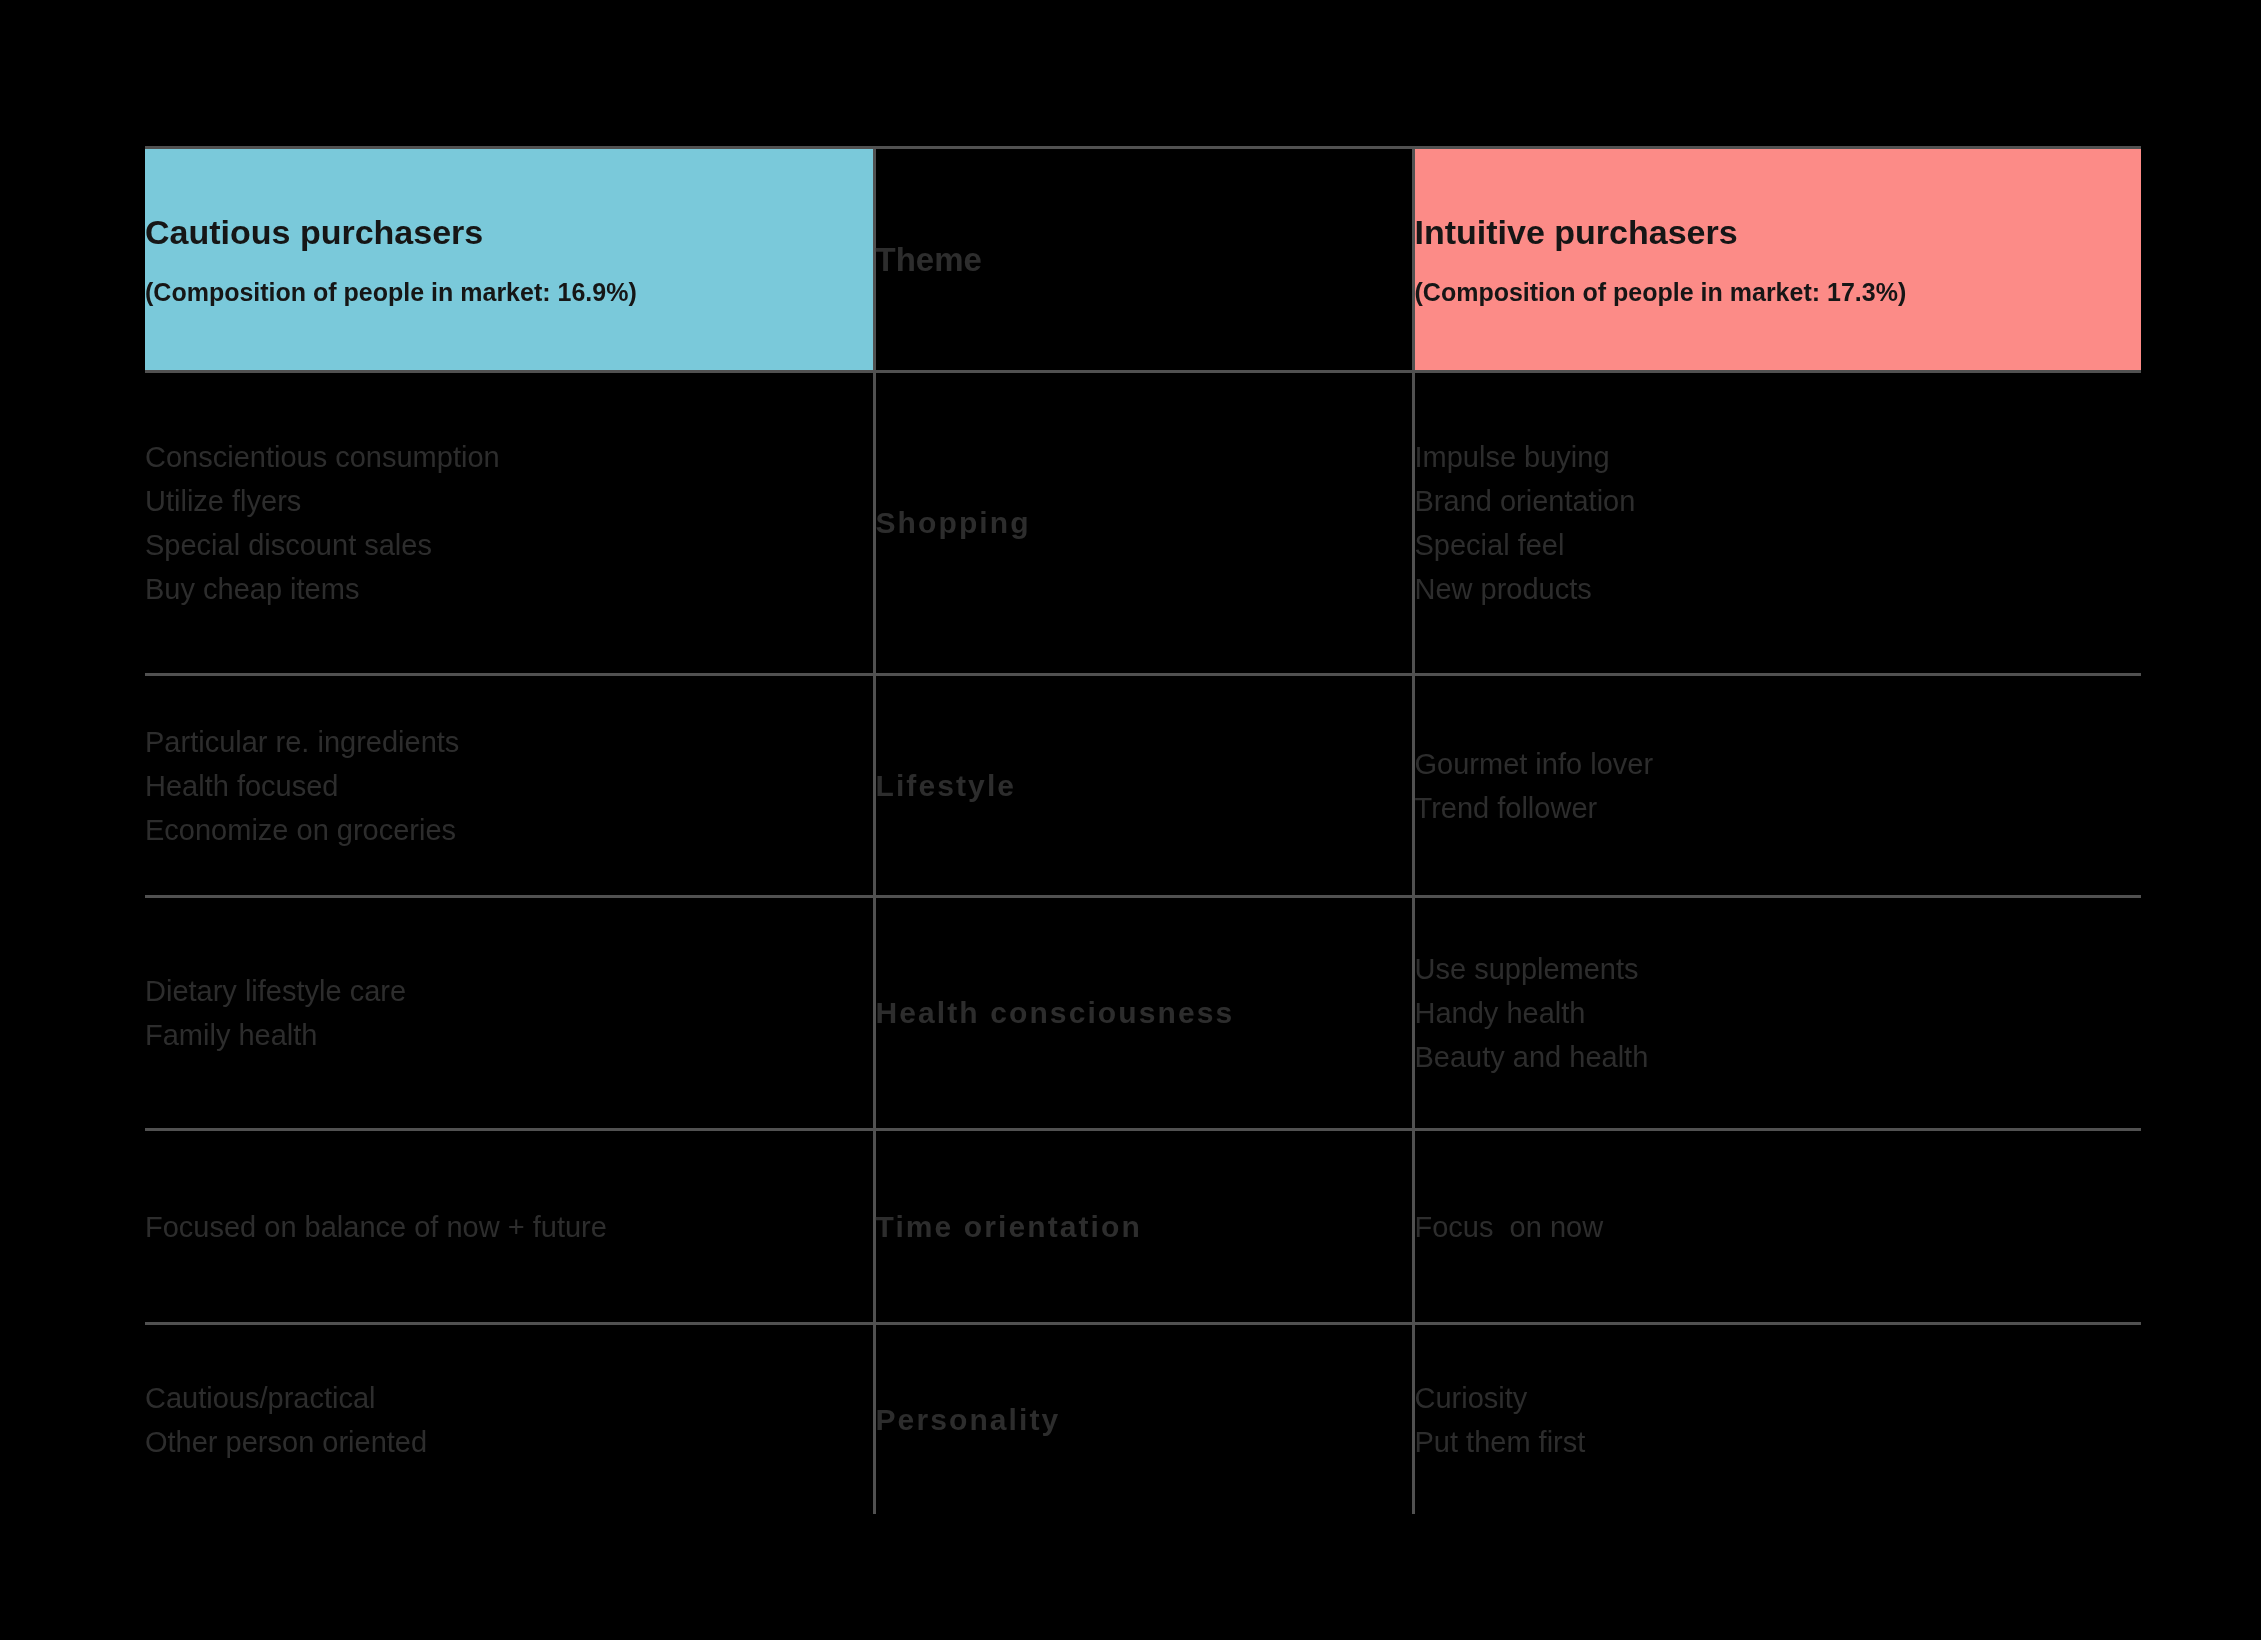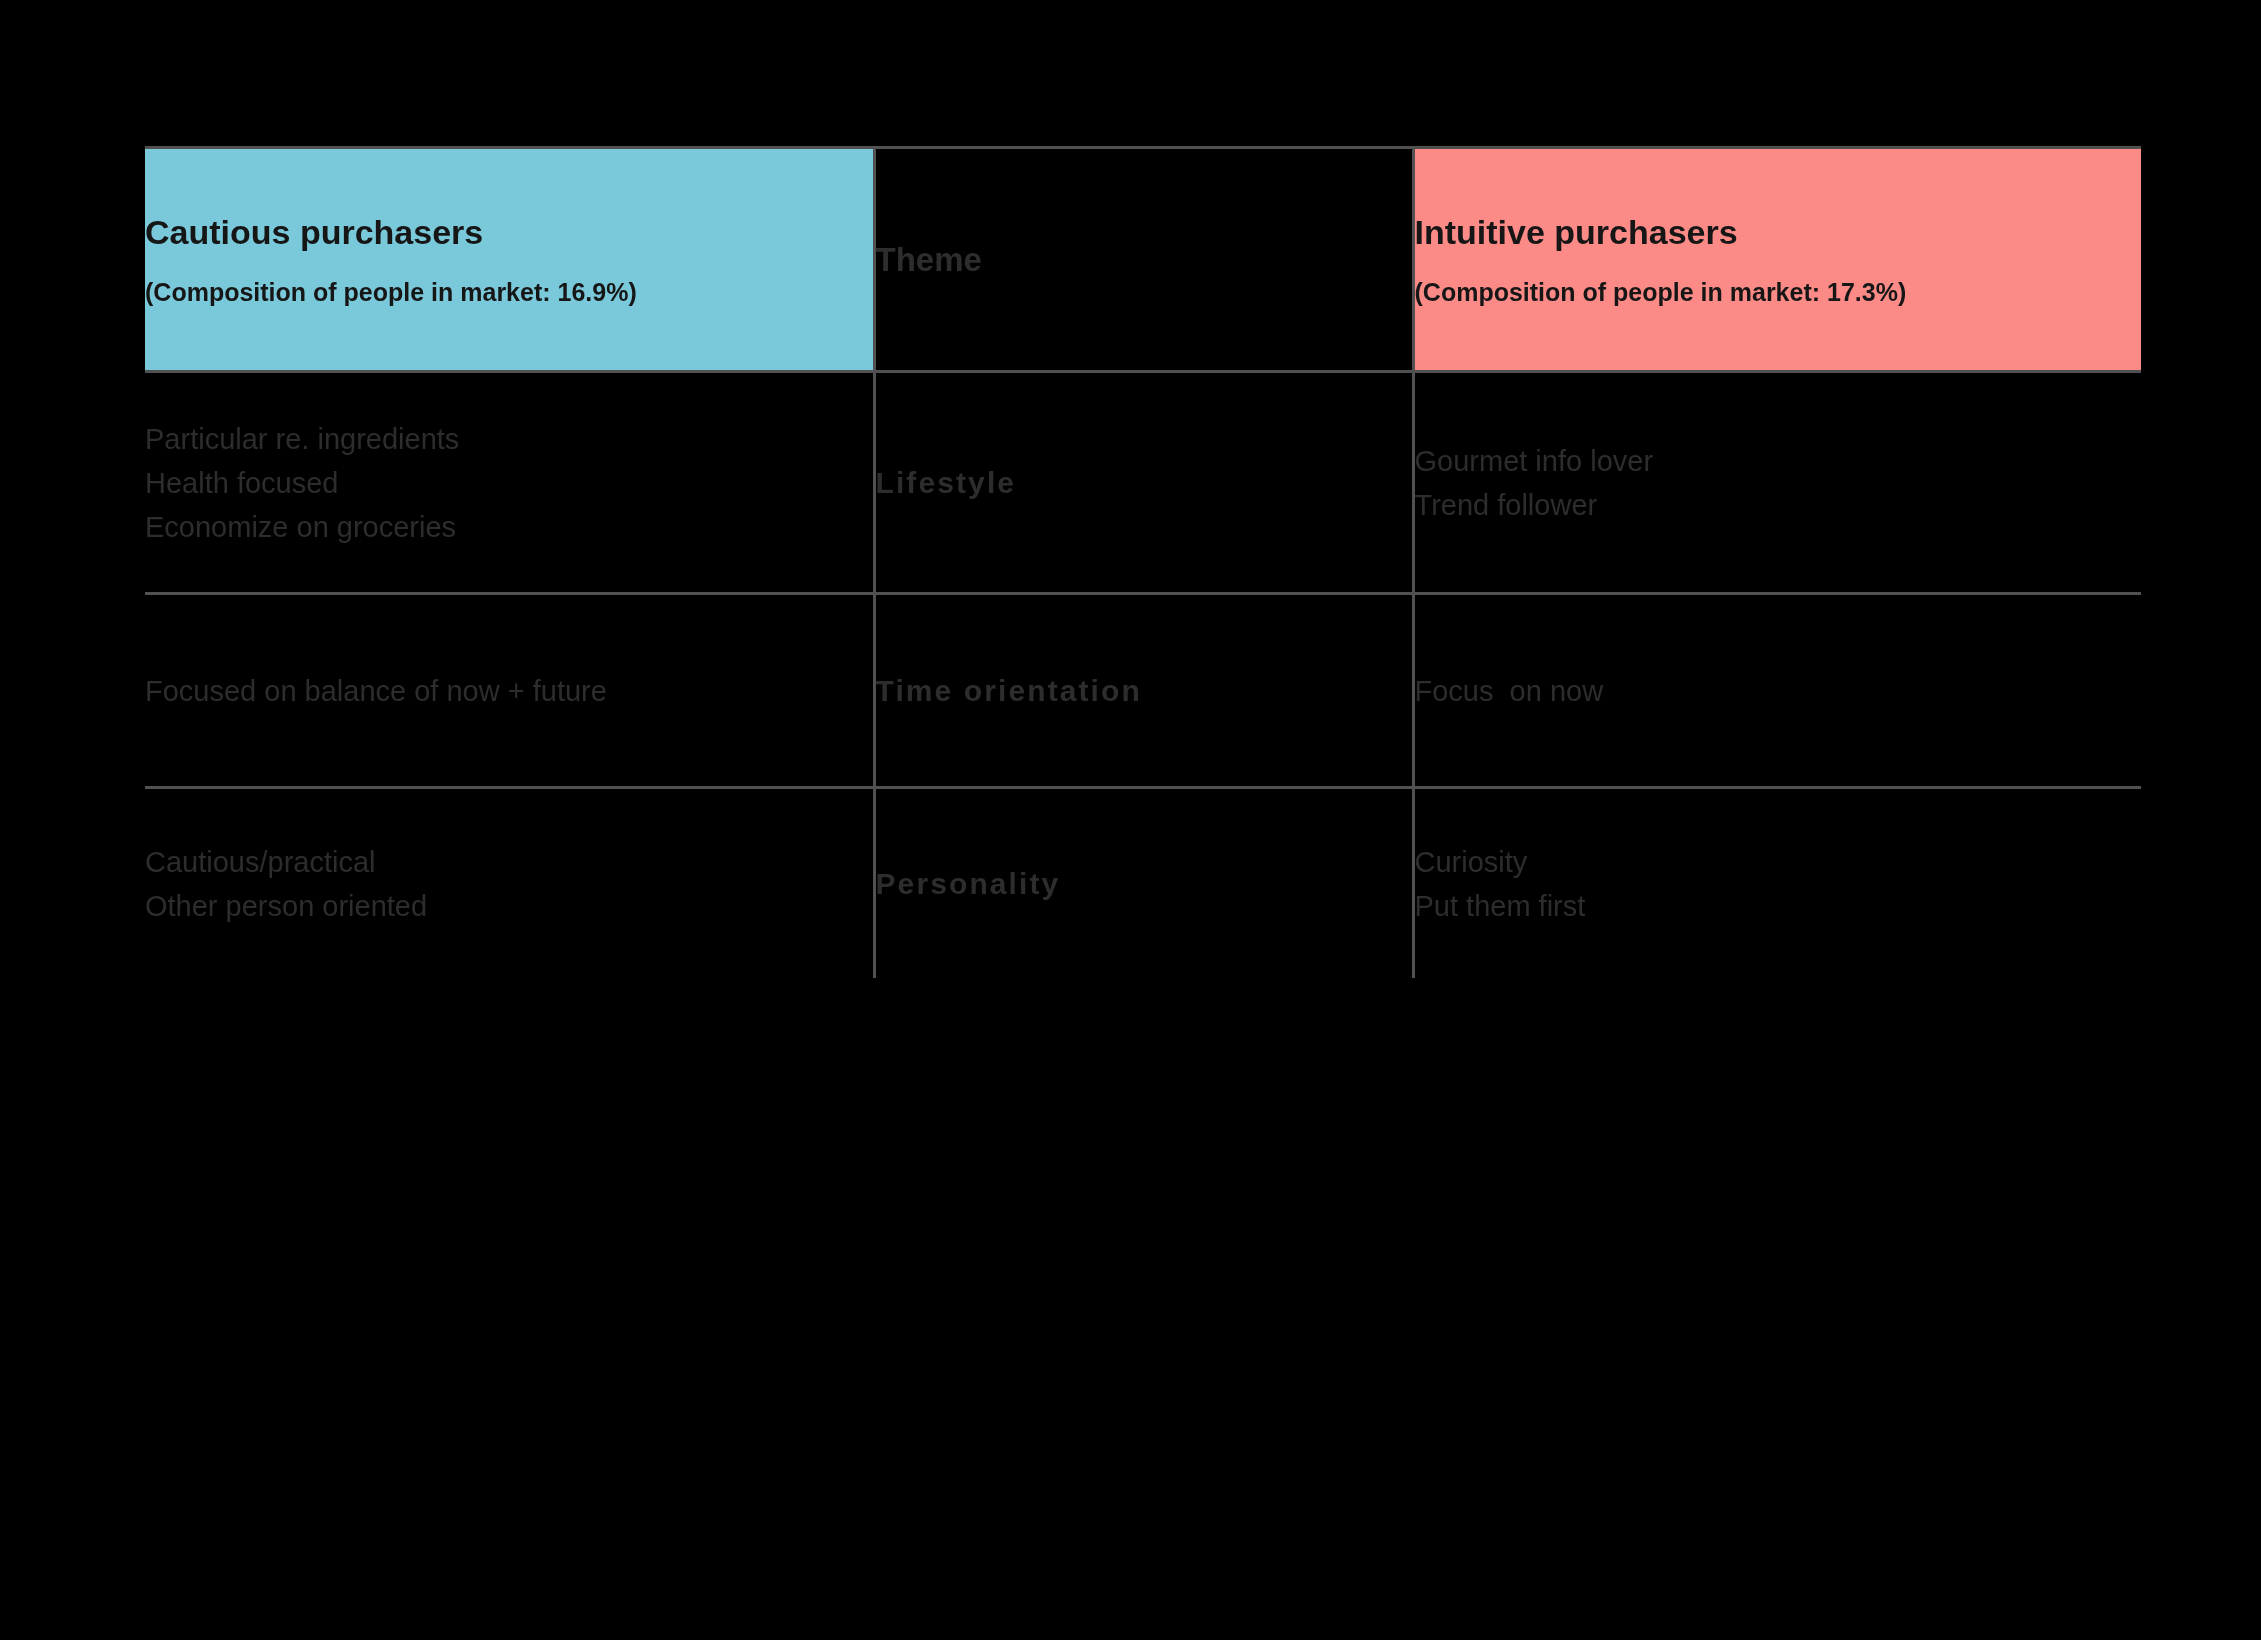--- a/index.html
+++ b/index.html
@@ -99,27 +99,46 @@
       <td class="type-header" style="background: rgb(122, 201, 218);">
         <div class="main">Cautious purchasers</div>
         <div class="sub">(Composition of people in market: 16.9%)</div>
       </td>
       <td class="theme-header mid-col">Theme</td>
       <td class="type-header" style="background: rgb(252, 139, 135);">
         <div class="main">Intuitive purchasers</div>
         <div class="sub">(Composition of people in market: 17.3%)</div>
       </td>
     </tr>
+    <tr class="row-1">
+      <td class="value-cell">Conscientious consumption
+Utilize flyers
+Special discount sales
+Buy cheap items</td>
+      <td class="theme-cell mid-col">Shopping</td>
+      <td class="value-cell">Impulse buying
+Brand orientation
+Special feel
+New products</td>
+    </tr>
     <tr class="row-2">
       <td class="value-cell">Particular re. ingredients
 Health focused
 Economize on groceries</td>
       <td class="theme-cell mid-col">Lifestyle</td>
       <td class="value-cell">Gourmet info lover
 Trend follower</td>
+    </tr>
+    <tr class="row-3">
+      <td class="value-cell">Dietary lifestyle care
+Family health</td>
+      <td class="theme-cell mid-col">Health consciousness</td>
+      <td class="value-cell">Use supplements
+Handy health
+Beauty and health</td>
     </tr>
     <tr class="row-4">
       <td class="value-cell">Focused on balance of now + future</td>
       <td class="theme-cell mid-col">Time orientation</td>
       <td class="value-cell">Focus  on now</td>
     </tr>
     <tr class="row-5">
       <td class="value-cell">Cautious/practical
 Other person oriented</td>
       <td class="theme-cell mid-col">Personality</td>

